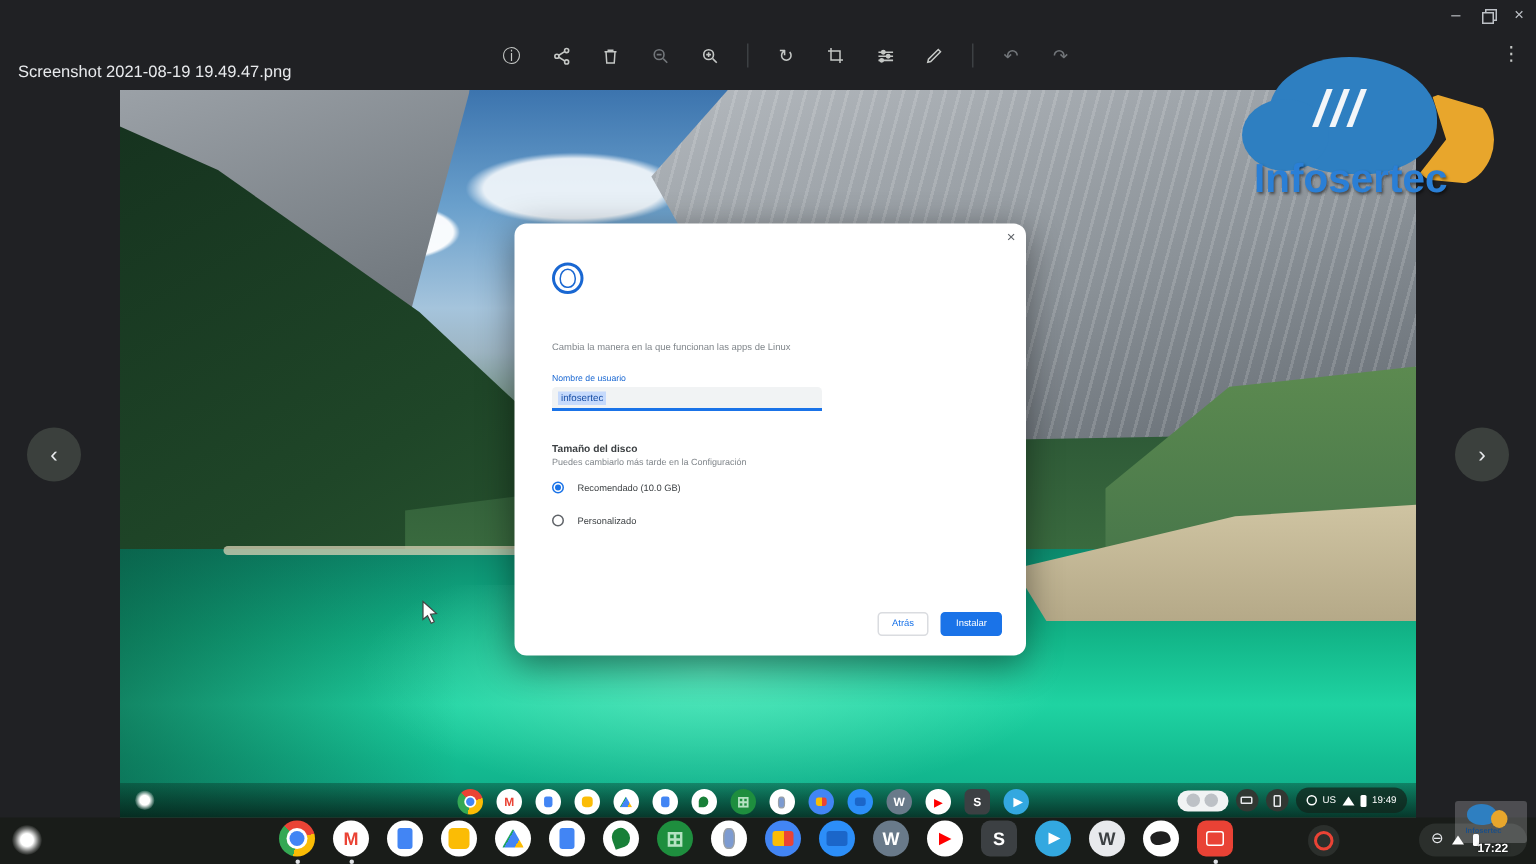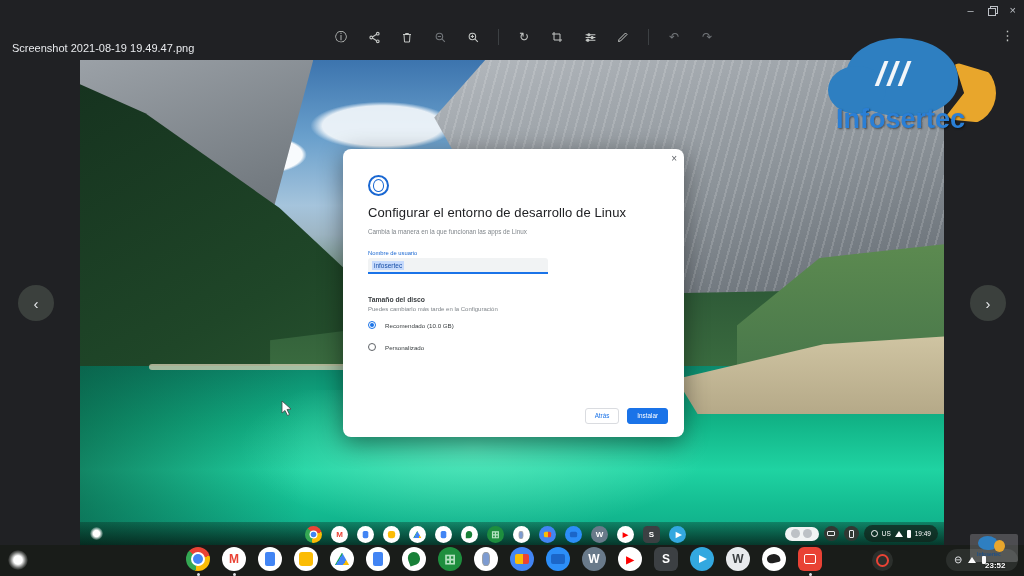--- a/index.html
+++ b/index.html
@@ -347,21 +347,20 @@
           <span class="battery"></span>
           <span>19:49</span>
         </div>
       </div>
     </div>
   </div>
 
   <div class="dialog">
     <span class="dlg-close">×</span>
     <div class="penguin"></div>
-    <div class="dlg-title">Configurar el entorno de desarrollo de Linux</div>
     <div class="dlg-sub">Cambia la manera en la que funcionan las apps de Linux</div>
     <div class="fld-label">Nombre de usuario</div>
     <div class="fld">
       <span class="sel">infosertec</span>
     </div>
     <div class="disk-title">Tamaño del disco</div>
     <div class="disk-sub">Puedes cambiarlo más tarde en la Configuración</div>
     <div class="radios">
 
     <div class="radio-row selected">
@@ -509,16 +508,16 @@
     <div class="shelf-tray">
       <span class="dnd">⊖</span>
       <span class="wifi"></span>
       <span class="battery"></span>
     </div>
     <div class="mini-logo">
       <div class="ml-blue"></div>
       <div class="ml-yellow"></div>
       <div class="ml-text">Infosertec</div>
     </div>
-    <div class="shelf-time">23:52</div>
+    <div class="shelf-time">17:22</div>
   </div>
 
 </div>
 
 </body></html>

